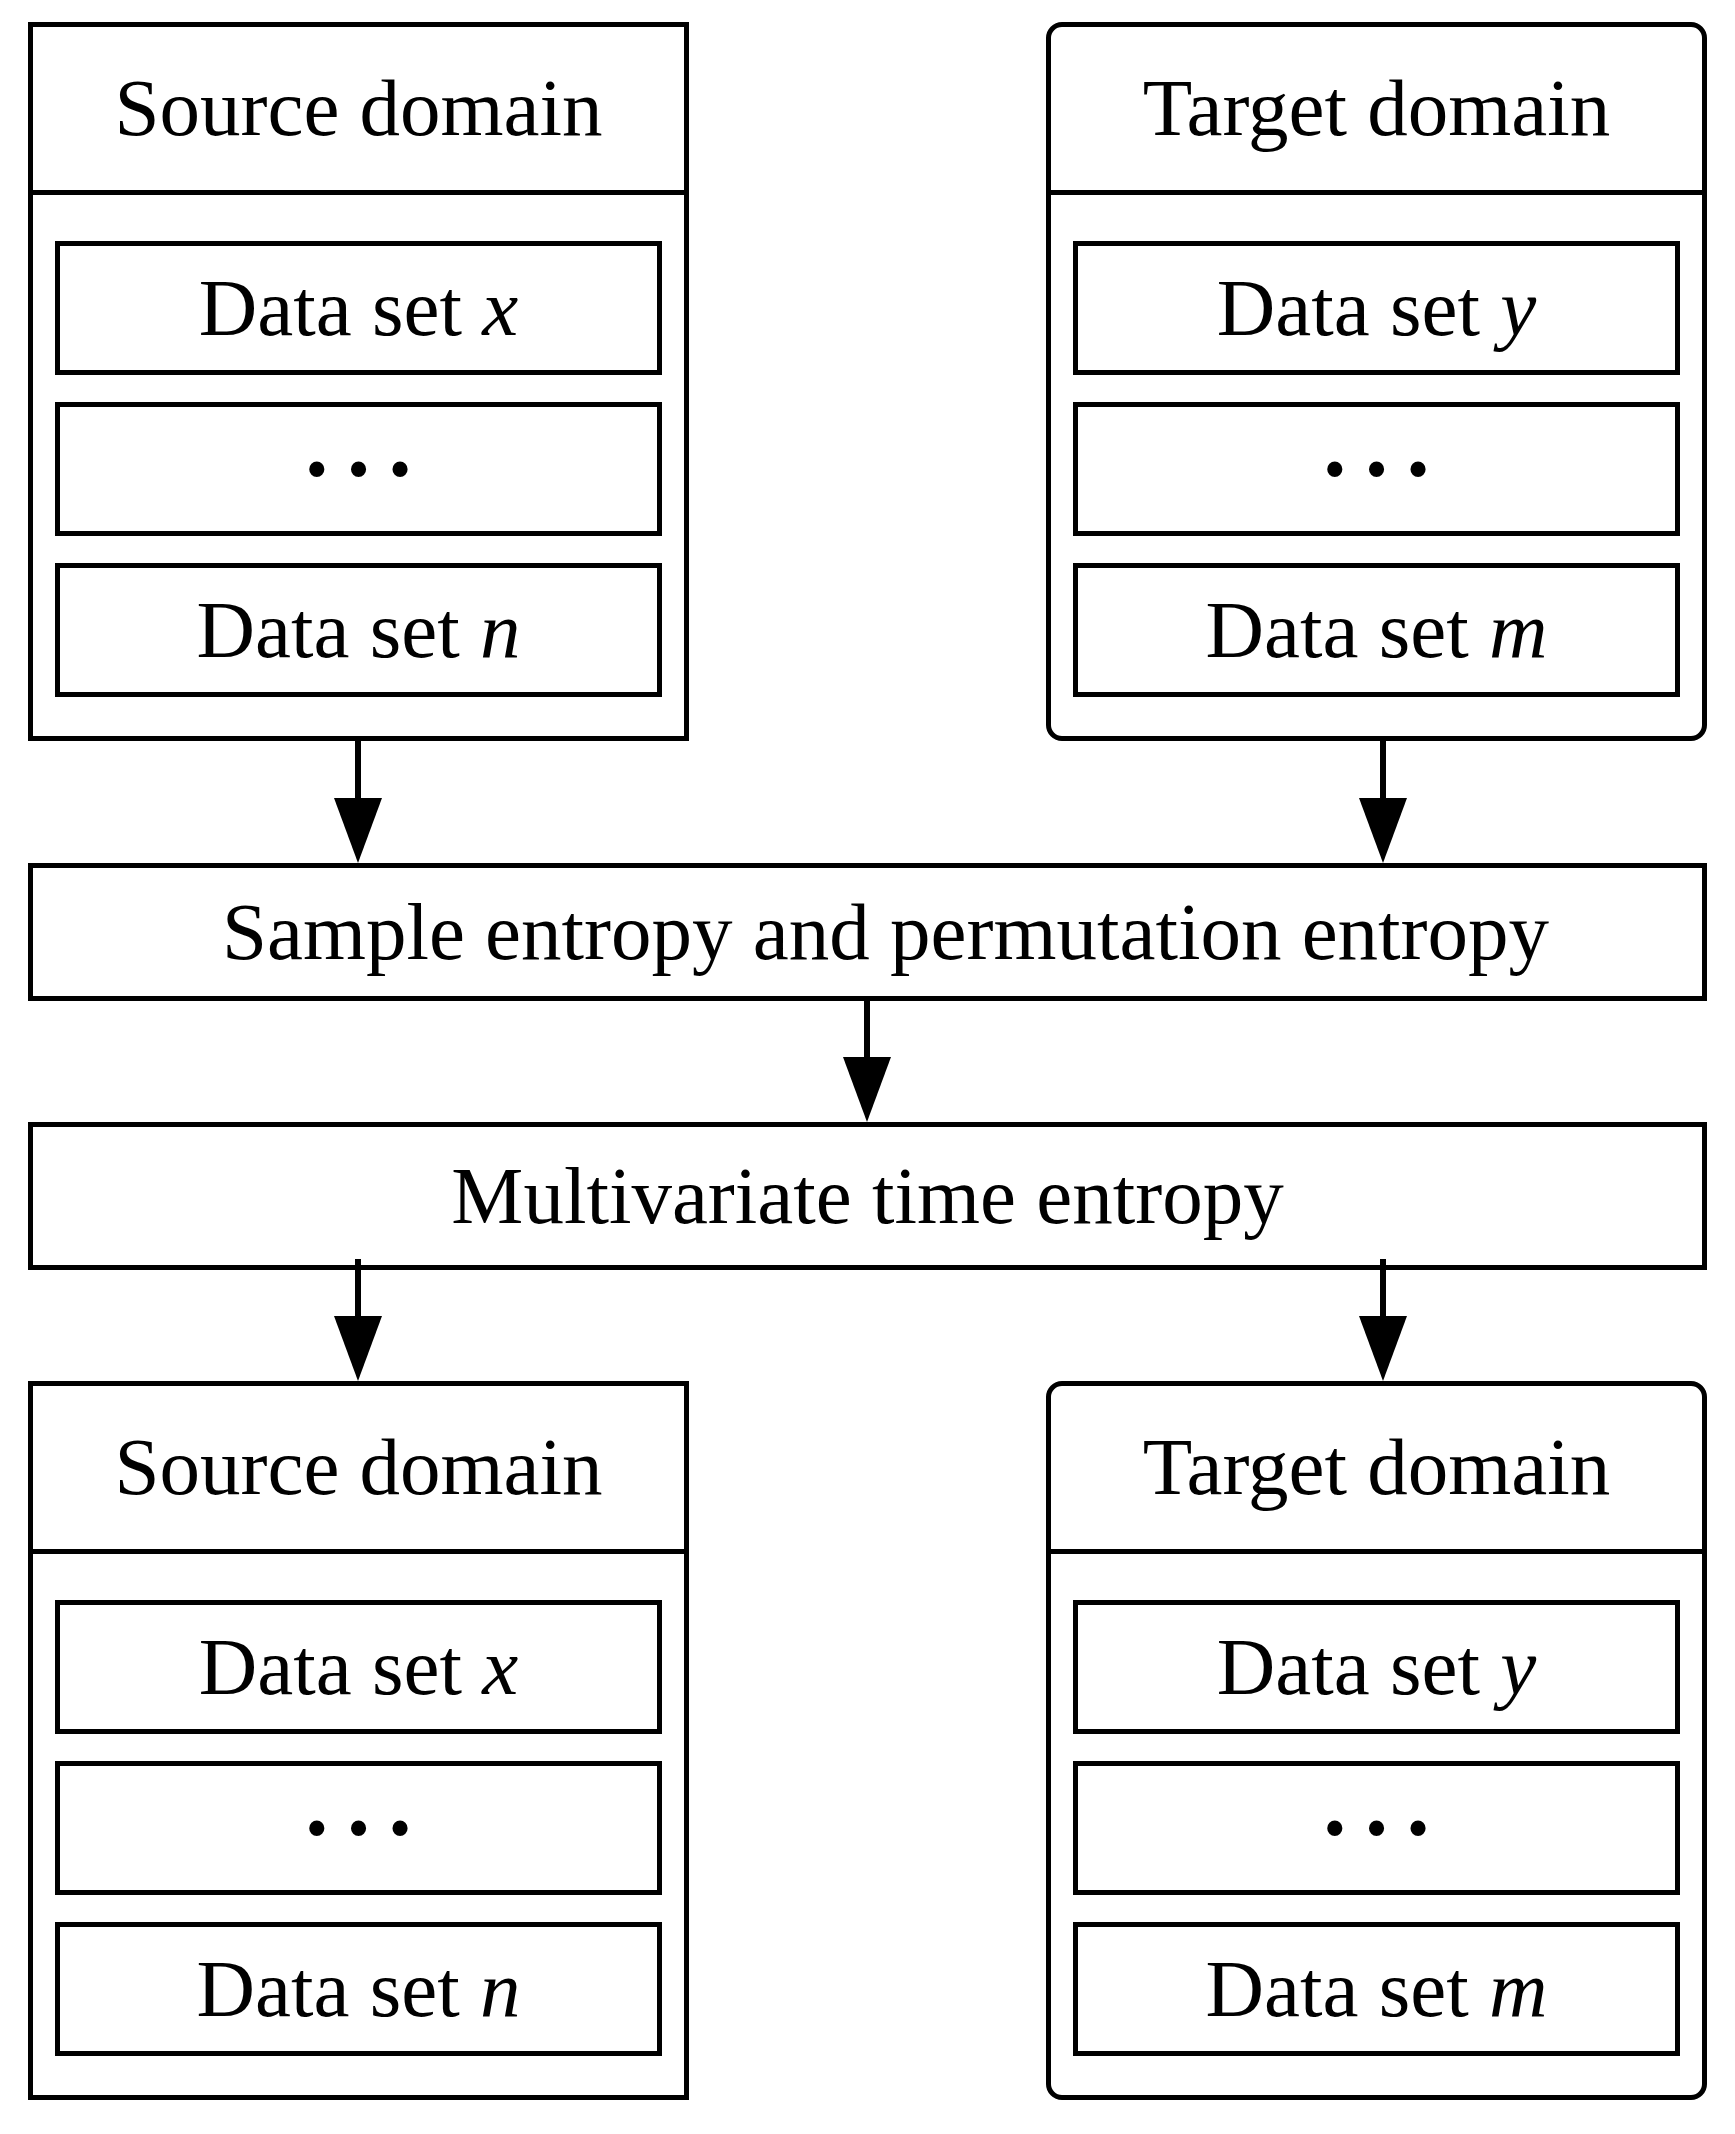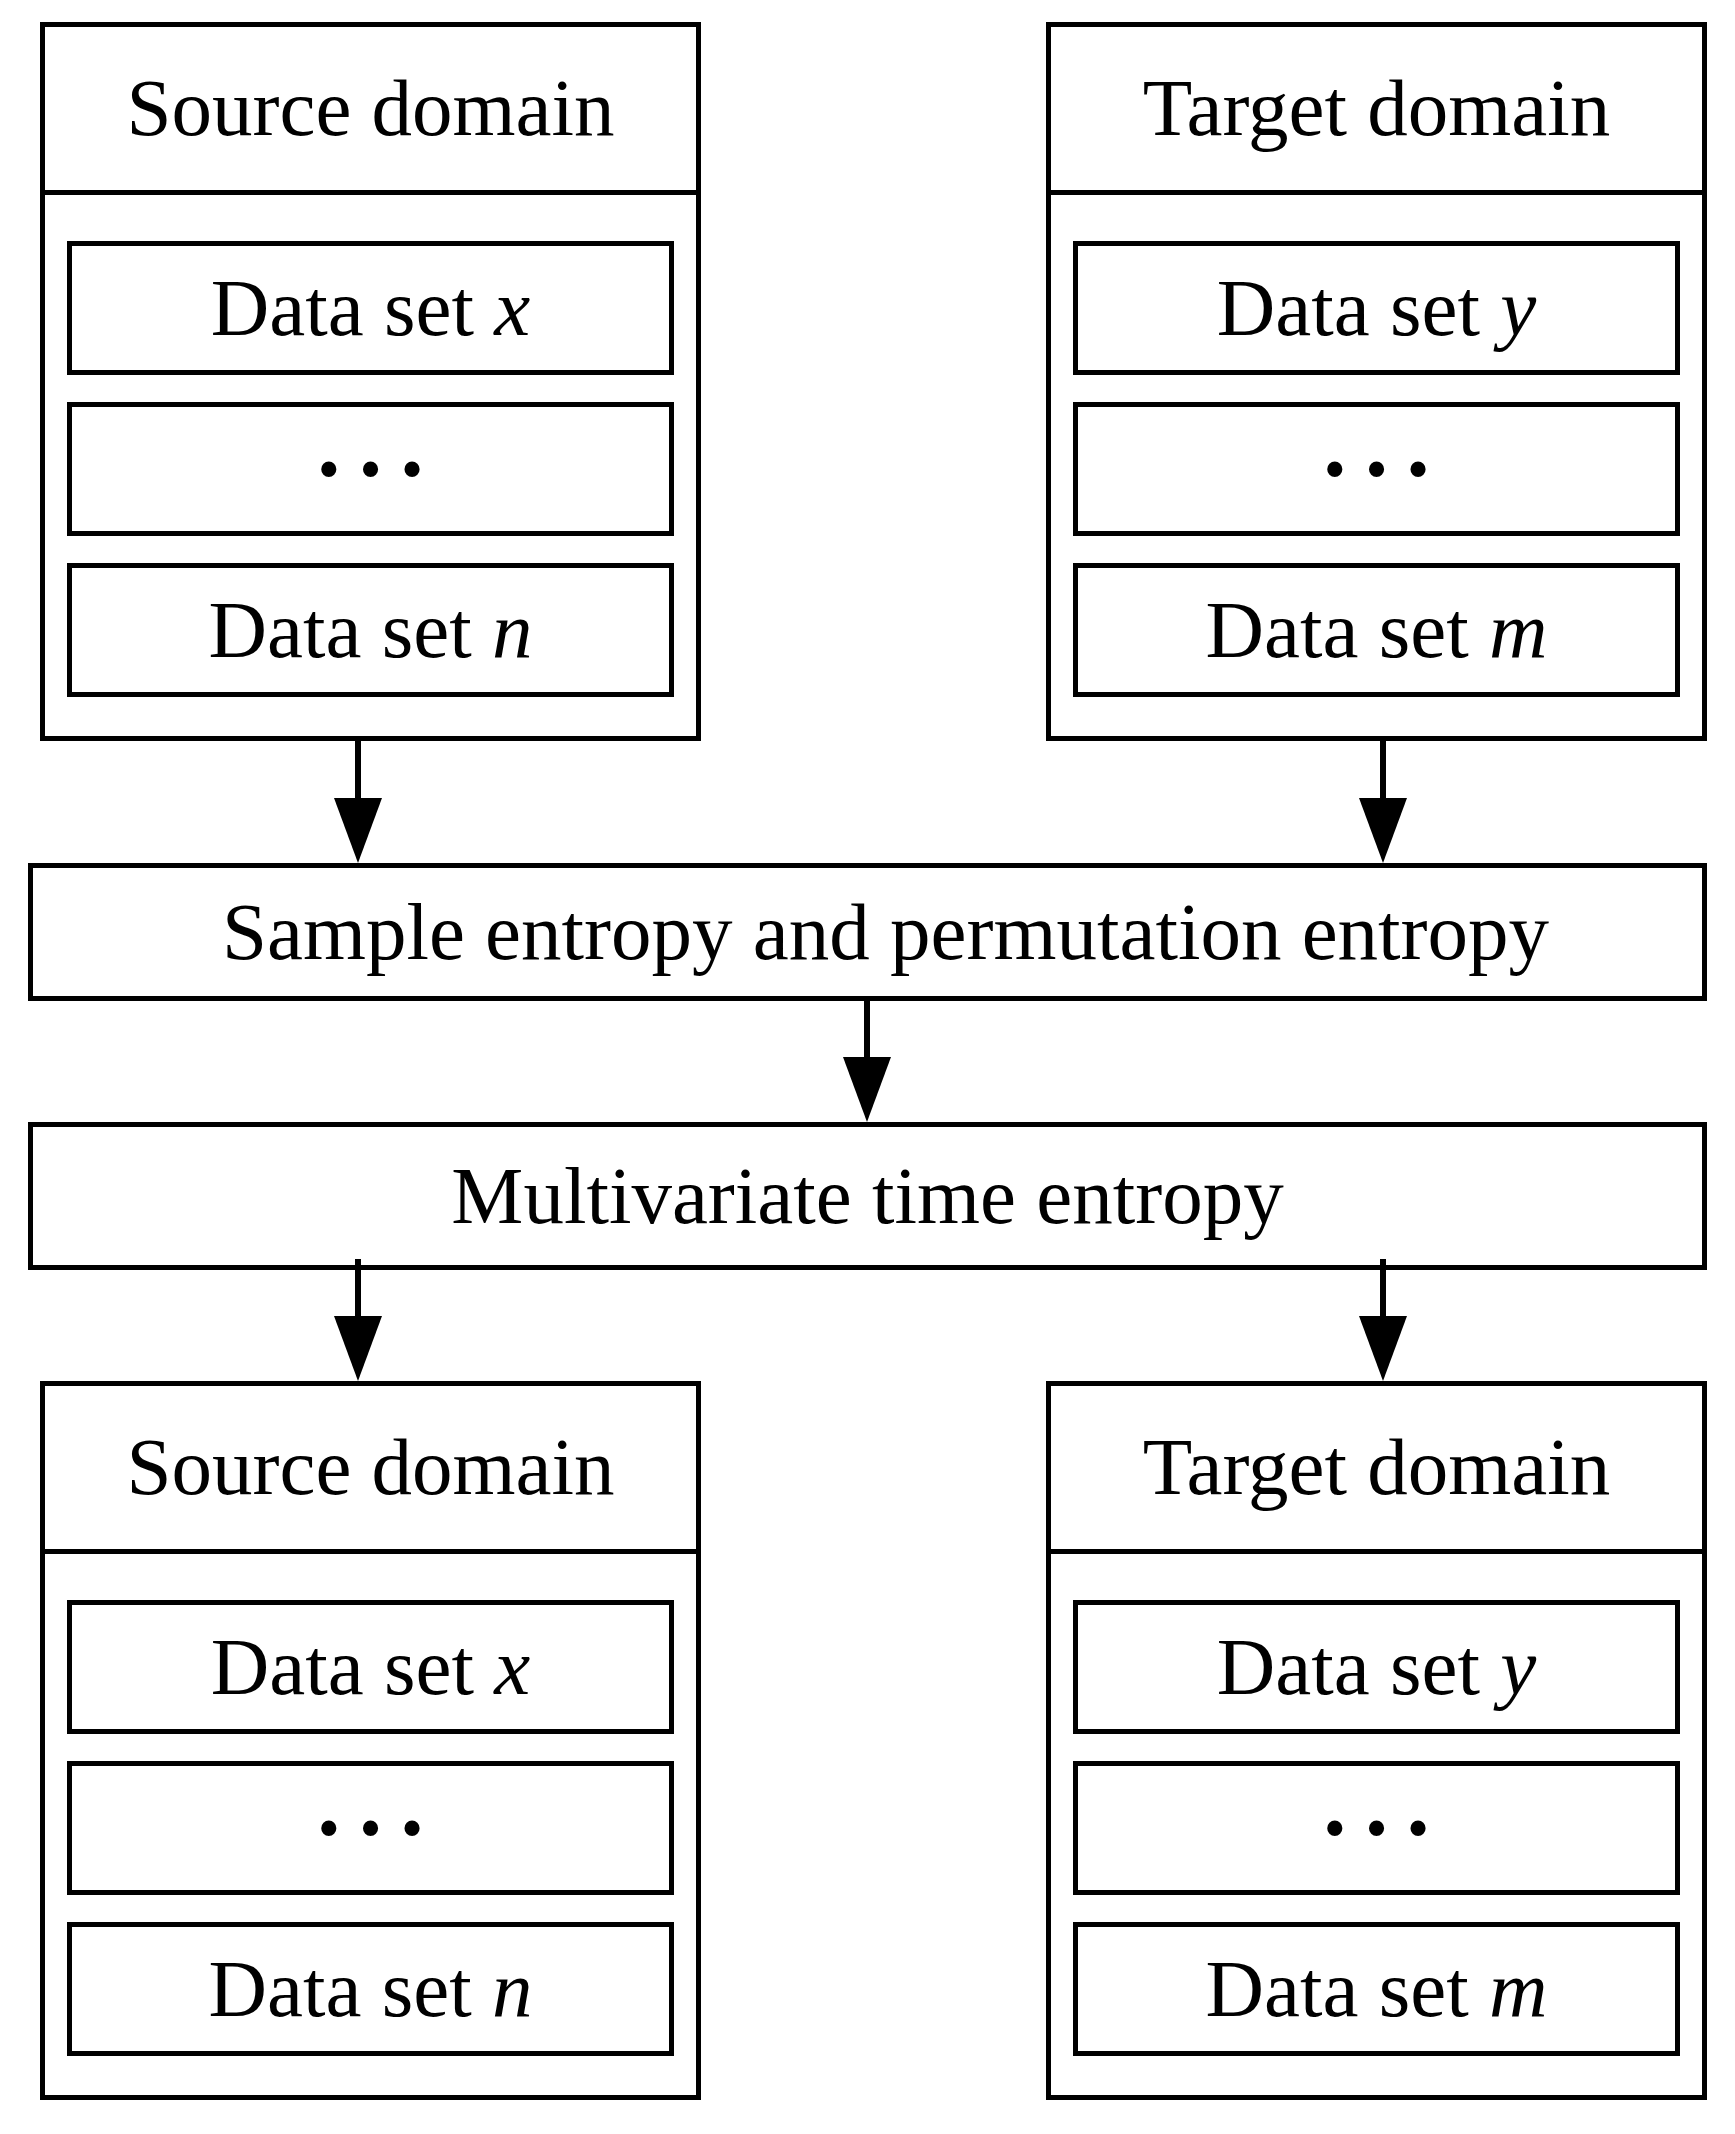--- a/index.html
+++ b/index.html
@@ -14,22 +14,22 @@
   .box {
     position: absolute;
     box-sizing: border-box;
     border: 5.8px solid #000000;
     background: #ffffff;
   }
   
   .domain { width: 661px; height: 719px; }
   .domain.top-row { top: 22px; }
   .domain.bottom-row { top: 1381px; }
-  .domain.left-col { left: 40px; font-family: Liberation Serif, serif; }
-  .domain.right-col { left: 1046px; }
+  .domain.left-col { left: 28px; font-family: Liberation Serif, serif; }
+  .domain.right-col { left: 1046px; border-radius: 16px; }
   .domain-header {
     box-sizing: border-box;
     height: 168px;
     border-bottom: 5.8px solid #000000;
     display: flex;
     align-items: center;
     justify-content: center;
     font-size: 81px;
     line-height: 1;
   }

